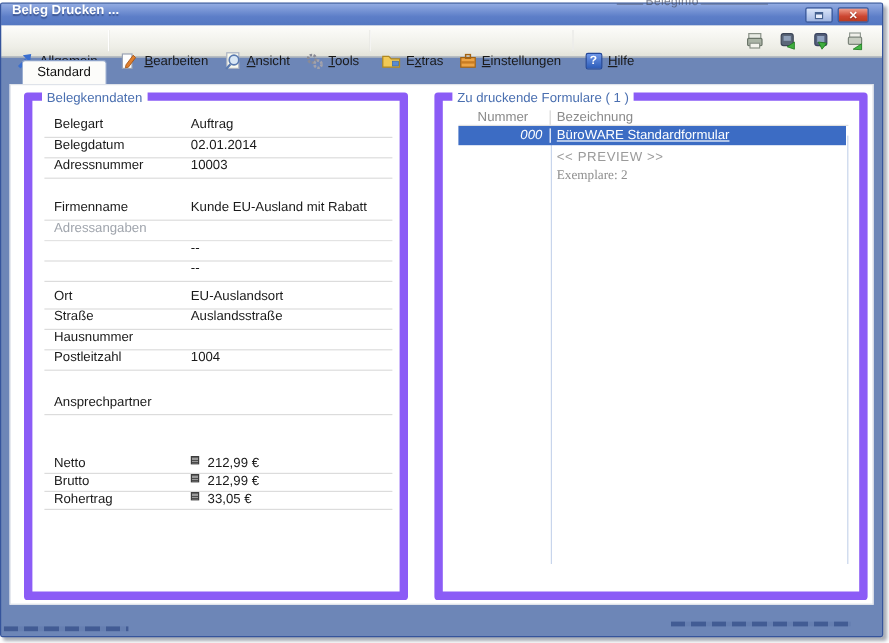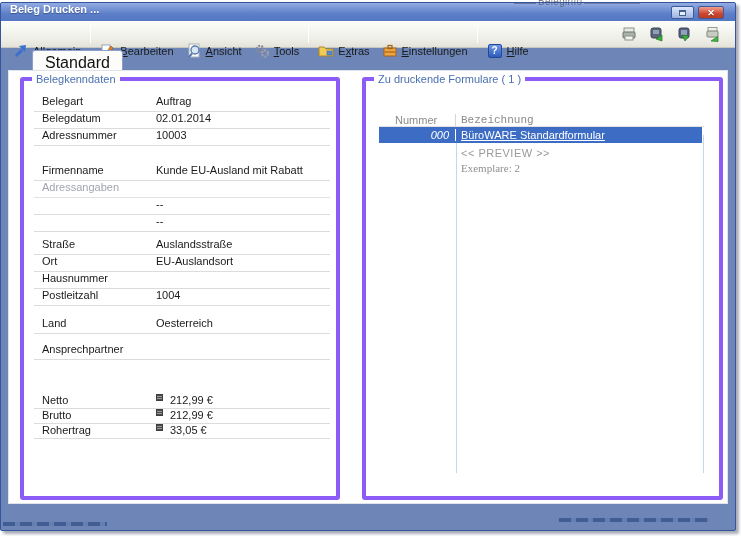--- a/index.html
+++ b/index.html
@@ -44,50 +44,50 @@
   .msep { width:1px; height:18px; background:#bdbdb4; border-right:1px solid #fff; margin:0 3px; }
   .mi .ic { width:16px; height:16px; display:inline-flex; align-items:center; justify-content:center; }
   .hilfe-ic { width:14px; height:14px; border-radius:2px; color:#fff; font-weight:bold; font-size:10px;
     background:linear-gradient(#6f97e8,#2d5cb8); border:1px solid #24489a;
     display:flex; align-items:center; justify-content:center; }
   .tb-right { margin-left:auto; display:flex; align-items:center; gap:12px; padding-right:8px; }
   .tb-right .ric { width:16px; height:16px; display:inline-flex; cursor:default; }
 
   
   .tabrow { height:22px; position:relative; }
-  .tab { position:absolute; left:31px; bottom:0; height:20px; padding:3px 12px 0;
+  .tab { position:absolute; left:17px; bottom:0; height:20px; padding:3px 12px 0;
     background:#fcfcfa; border:1px solid #8aa0c8; border-bottom:none;
-    border-radius:3px 3px 0 0; font-size:16px; color:#111; cursor:default; }
+    border-radius:3px 3px 0 0; font-size:11px; color:#111; cursor:default; }
   .content { position:absolute; left:7px; right:7px; top:67px; bottom:26px;
     background:#fff; border:1px solid #dfe3ea; }
 
   
-  .gbox { position:absolute; top:6px; bottom:3px; border:4px solid #8b5cf6; border-radius:3px; }
+  .gbox { position:absolute; top:6px; bottom:3px; border:7px solid #8b5cf6; border-radius:3px; }
   .gbox-left { left:11px; width:320px; }
   .gbox-right { left:353px; width:361px; }
   .gtitle { position:absolute; top:-8px; left:8px; background:#fff; padding:0 4px;
     color:#4a6fb0; font-size:11px; }
 
   
   .rows { position:absolute; left:10px; right:6px; top:14px; }
   .frow { height:17px; border-bottom:1px solid #dcdcdc; display:flex; padding-left:8px; }
   .frow.small { height:15px; }
   .flabel { width:114px; flex:none; }
   .fvalue { flex:1; }
   .frow.section { color:#a0a5ad; border-bottom:1px solid #e3e3e3; }
   .sp18{height:18px} .sp6{height:6px} .sp11{height:11px} .sp9{height:9px} .sp34{height:34px}
   .bullet { width:7px; height:7px; flex:none; margin-right:7px;
     background:repeating-linear-gradient(#4c4c4c 0 1px, #9a9a9a 1px 2px);
     border:1px solid #3e3e3e; }
 
   
-  .rtable { position:absolute; left:13px; top:8px; width:325px; bottom:20px;margin-top:25px; }
+  .rtable { position:absolute; left:13px; top:8px; width:325px; bottom:20px; }
   .thead { display:flex; height:13px; color:#8a8a8a; border-bottom:1px solid #e0e0e0; }
   .th.c1 { width:77px; flex:none; padding-left:16px; border-right:1px solid #d6d6d6; }
-  .th.c2 { flex:1; padding-left:5px;font-family:Liberation Mono, monospace; }
+  .th.c2 { flex:1; padding-left:5px; }
   .trow.selected { display:flex; height:16px; align-items:center; background:#3c6cc4; color:#fff;
     margin-right:2px; position:relative; z-index:2; cursor:default; }
   .td.c1 { width:77px; flex:none; text-align:right; padding-right:6px; border-right:1px solid #fff;font-style:italic; }
   .td.c2 { flex:1; padding-left:5px; white-space:nowrap; overflow:hidden;text-decoration:underline; }
   .pline { margin-top:4px; padding-left:82px; color:#9a9a9a; height:15px; letter-spacing:.5px; }
   .pline2 { padding-left:82px; color:#8f8f8f; height:15px;font-family:Liberation Serif, serif; }
   .vline { position:absolute; top:21px; bottom:3px; width:1px; background:#c8d5ec; z-index:1; }
   .vline.v1 { left:77px; } .vline.v2 { right:0; }
 
   .bottomband { position:absolute; left:0; right:0; bottom:0; height:26px; }
@@ -244,40 +244,36 @@
         <div class="frow">
             <span class="flabel"></span>
             <span class="fvalue">--</span>
           </div>
         <div class="frow">
             <span class="flabel"></span>
             <span class="fvalue">--</span>
           </div>
         <div class="sp6"></div>
         <div class="frow">
+            <span class="flabel">Ort</span>
+            <span class="fvalue">EU-Auslandsort</span>
+          </div>
+        <div class="frow">
             <span class="flabel">Straße</span>
             <span class="fvalue">Auslandsstraße</span>
           </div>
         <div class="frow">
-            <span class="flabel">Ort</span>
-            <span class="fvalue">EU-Auslandsort</span>
-          </div>
-        <div class="frow">
             <span class="flabel">Hausnummer</span>
             <span class="fvalue"></span>
           </div>
         <div class="frow">
             <span class="flabel">Postleitzahl</span>
             <span class="fvalue">1004</span>
           </div>
         <div class="sp11"></div>
-        <div class="frow">
-            <span class="flabel">Land</span>
-            <span class="fvalue">Oesterreich</span>
-          </div>
         <div class="sp9"></div>
         <div class="frow">
             <span class="flabel">Ansprechpartner</span>
             <span class="fvalue"></span>
           </div>
         <div class="sp34"></div>
         <div class="frow small">
             <span class="flabel">Netto</span>
             <span class="bullet"></span>
             <span class="fvalue">212,99 €</span>

